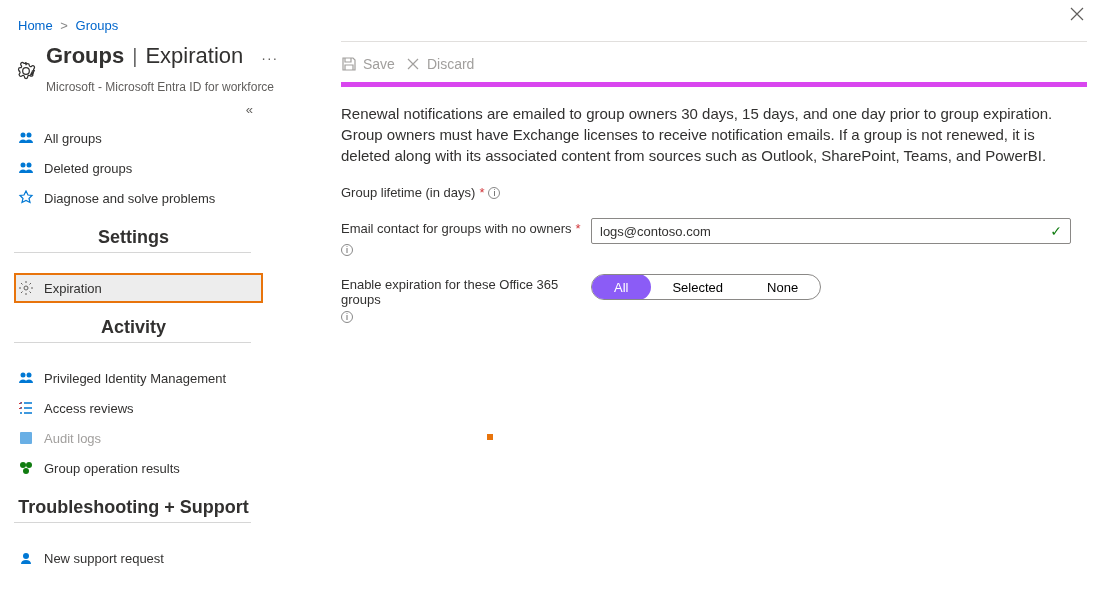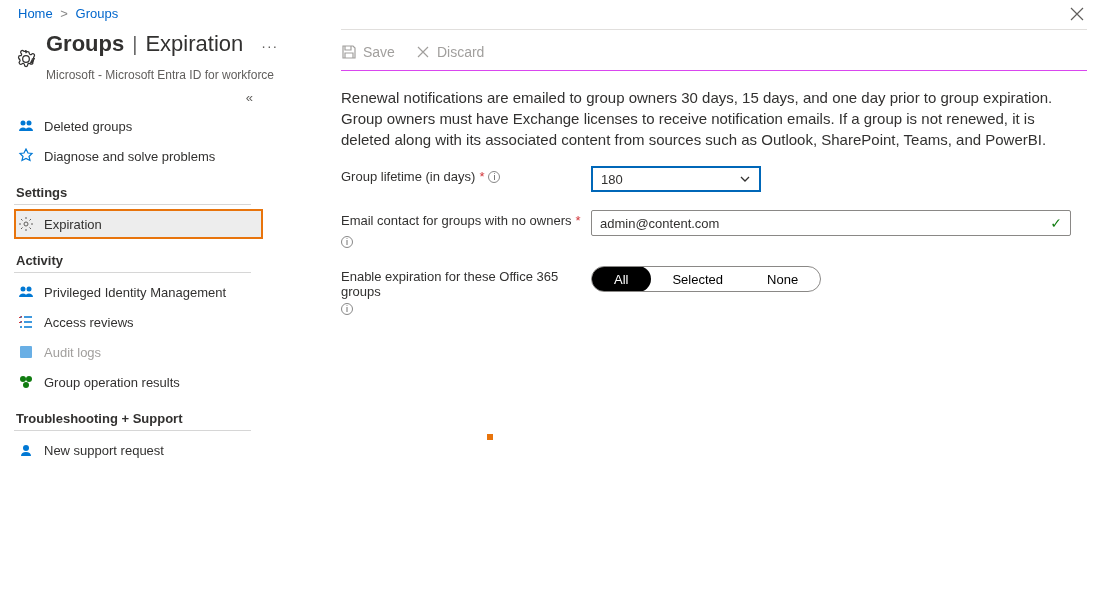--- a/index.html
+++ b/index.html
@@ -7,21 +7,21 @@
     font-family: "Segoe UI", -apple-system, sans-serif;
     font-size: 13px;
     color: #323130;
     background: #fff;
     width: 1103px;
     height: 598px;
     overflow: hidden;
     position: relative;
   }
   .breadcrumb {
-    padding: 6px 0 4px 18px;
+    padding: 18px 0 4px 18px;
     font-size: 13px;
   }
   .breadcrumb a { color: #0066cc; text-decoration: none; }
   .breadcrumb .sep { color: #888; margin: 0 4px; }
   .close-x {
     position: absolute;
     top: 6px;
     right: 18px;
     font-size: 18px;
     color: #605e5c;
@@ -63,36 +63,37 @@
   }
   .nav-item.dim { color: #a19f9d; align-items: flex-end; }
   .nav-item .ic { width: 16px; height: 16px; margin-right: 10px; flex-shrink: 0; }
   .nav-item.selected {
     background: #ededed;
     border: 2px solid #e8740c;
     padding: 5px 6px 5px 2px;
   }
   .section-hdr {
     font-weight: 600;
-    font-size: 13px;
+    font-size: 18px;
     padding: 14px 0 4px 2px;
     border-bottom: 1px solid #d6d6d6;
-    margin-bottom: 4px;
+    margin-bottom: 20px;
     margin-right: 12px;
+    text-align: center;
   }
   .main {
     flex: 1;
     padding-left: 78px;
     padding-right: 16px;
   }
   .toolbar {
     display: flex; align-items: center;
-    gap: 20px;
+    gap: 10px;
     padding: 14px 0 10px 0;
-    border-bottom: 1px solid #d946ef;
+    border-bottom: 5px solid #d946ef;
     border-top: 1px solid #e1dfdd;
     color: #a19f9d;
     font-size: 14px;
     margin-top: 4px;
   }
   .toolbar .tb-btn { display: flex; align-items: center; gap: 6px; cursor: pointer;}
   .toolbar svg { width: 16px; height: 16px; }
   .desc {
     padding: 16px 0 16px 0;
     line-height: 1.4;
@@ -151,21 +152,21 @@
     align-items: stretch;
   }
   .pill {
     padding: 0 22px;
     display: flex; align-items: center;
     font-size: 13px;
     cursor: pointer;
     color: #000000;
   }
   .pill.active {
-    background: #000000;
+    background: #8b5cf6;
     color: #fff;
     border-radius: 14px;
     margin: -1px;
     padding: 1px 23px;
   }
   .orange-dot {
     position: absolute;
     left: 487px; top: 434px;
     width: 6px; height: 6px;
     background: #e8740c;
@@ -212,20 +213,29 @@
 
     <div class="collapse-row"><span>«</span></div>
 
     <div class="nav-item">
       <svg class="ic c-blue" viewBox="0 0 16 16">
           <circle cx="5" cy="5" r="2.5" fill="currentColor"></circle>
           <circle cx="11" cy="5" r="2.5" fill="currentColor"></circle>
           <path d="M1 13c0-2 2-3.5 4-3.5s4 1.5 4 3.5" fill="currentColor"></path>
           <path d="M7 13c0-2 2-3.5 4-3.5s4 1.5 4 3.5" fill="currentColor"></path>
         </svg>
+      <span>All groups</span>
+    </div>
+    <div class="nav-item">
+      <svg class="ic c-blue" viewBox="0 0 16 16">
+          <circle cx="5" cy="5" r="2.5" fill="currentColor"></circle>
+          <circle cx="11" cy="5" r="2.5" fill="currentColor"></circle>
+          <path d="M1 13c0-2 2-3.5 4-3.5s4 1.5 4 3.5" fill="currentColor"></path>
+          <path d="M7 13c0-2 2-3.5 4-3.5s4 1.5 4 3.5" fill="currentColor"></path>
+        </svg>
       <span>Deleted groups</span>
     </div>
     <div class="nav-item">
       <svg class="ic c-blue" viewBox="0 0 16 16">
           <path d="M8 1l2 4 4 .5-3 3 1 4-4-2-4 2 1-4-3-3 4-.5z" fill="none" stroke="currentColor" stroke-width="1.2"></path>
         </svg>
       <span>Diagnose and solve problems</span>
     </div>
 
     <div class="section-hdr">Settings</div>
@@ -296,37 +306,31 @@
     </div>
 
     <div class="desc">Renewal notifications are emailed to group owners 30 days, 15 days, and one day prior to group expiration. Group owners must have Exchange licenses to receive notification emails. If a group is not renewed, it is deleted along with its associated content from sources such as Outlook, SharePoint, Teams, and PowerBI.</div>
 
     <div class="form-row">
       <div class="form-label">
         <span>Group lifetime (in days)</span>
         <span class="req">*</span>
         <span class="info-ic">i</span>
       </div>
-      <div class="select-box">
-        <span>180</span>
-        <svg width="12" height="12" viewBox="0 0 12 12" class="chev">
-            <path d="M2 4l4 4 4-4" fill="none" stroke="currentColor" stroke-width="1.3"></path>
-          </svg>
-      </div>
     </div>
 
     <div class="form-row">
       <div class="form-label">
         <span>Email contact for groups with no owners</span>
         <span class="req">*</span>
         <br>
           <span class="info-ic" style="margin-top:4px">i</span>
       </div>
       <div class="text-input">
-        <span>admin@content.com</span>
+        <span>logs@contoso.com</span>
         <span class="check-g">✓</span>
       </div>
     </div>
 
     <div class="form-row">
       <div class="form-label">
         <span>Enable expiration for these Office 365 groups</span>
         <span class="info-ic">i</span>
       </div>
       <div class="pill-group">

